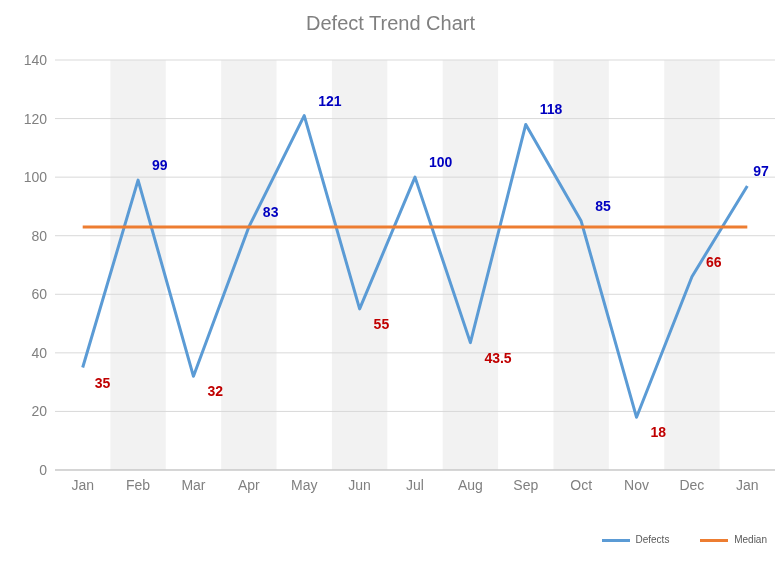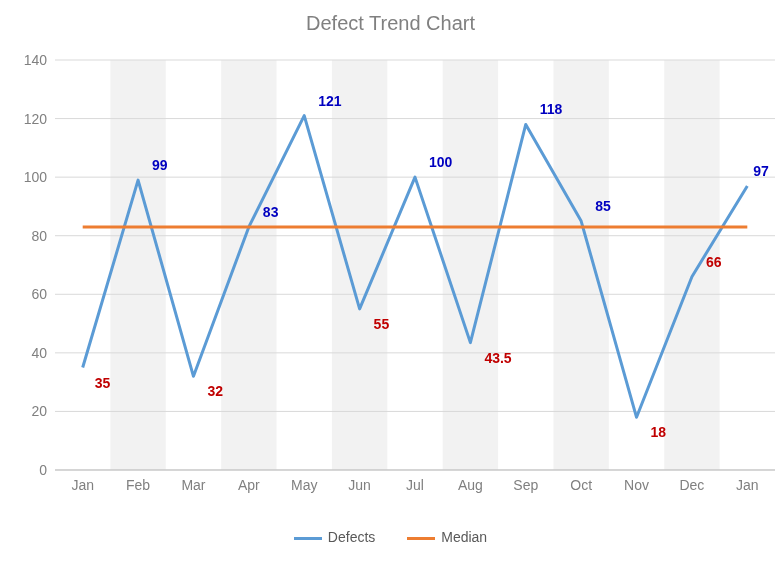--- a/index.html
+++ b/index.html
@@ -30,22 +30,22 @@
     left: 0;
     top: 0;
     width: 784px;
     height: 563px;
   }
   .legend {
     position: absolute;
     bottom: 18px;
     left: 0;
     right: 0;
-    text-align: center;
-    font-size: 14px;
+    text-align: right;
+    font-size: 10px;
     color: #595959;
   }
   .legend-item {
     display: inline-block;
     margin: 0 14px;
   }
   .legend-swatch {
     display: inline-block;
     width: 28px;
     height: 0;

